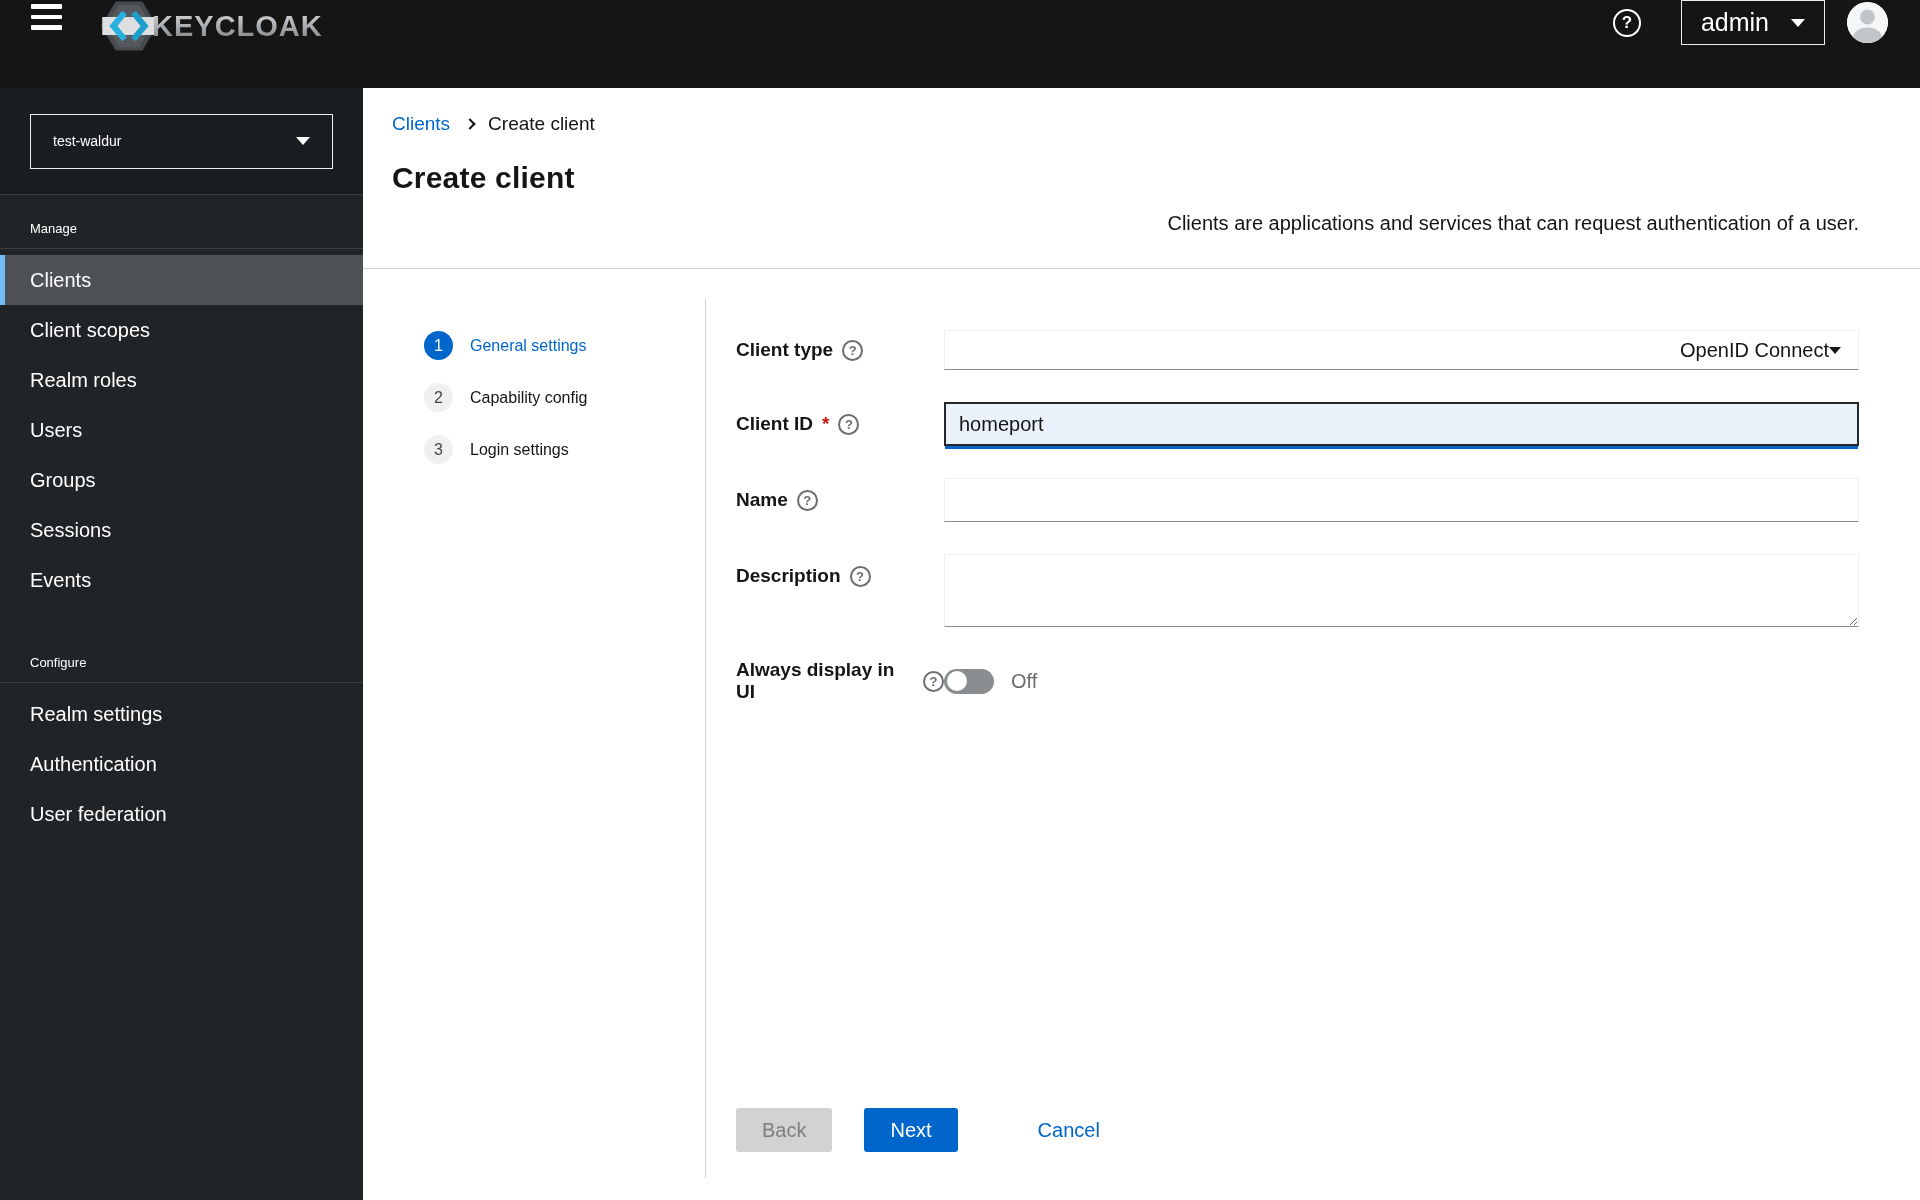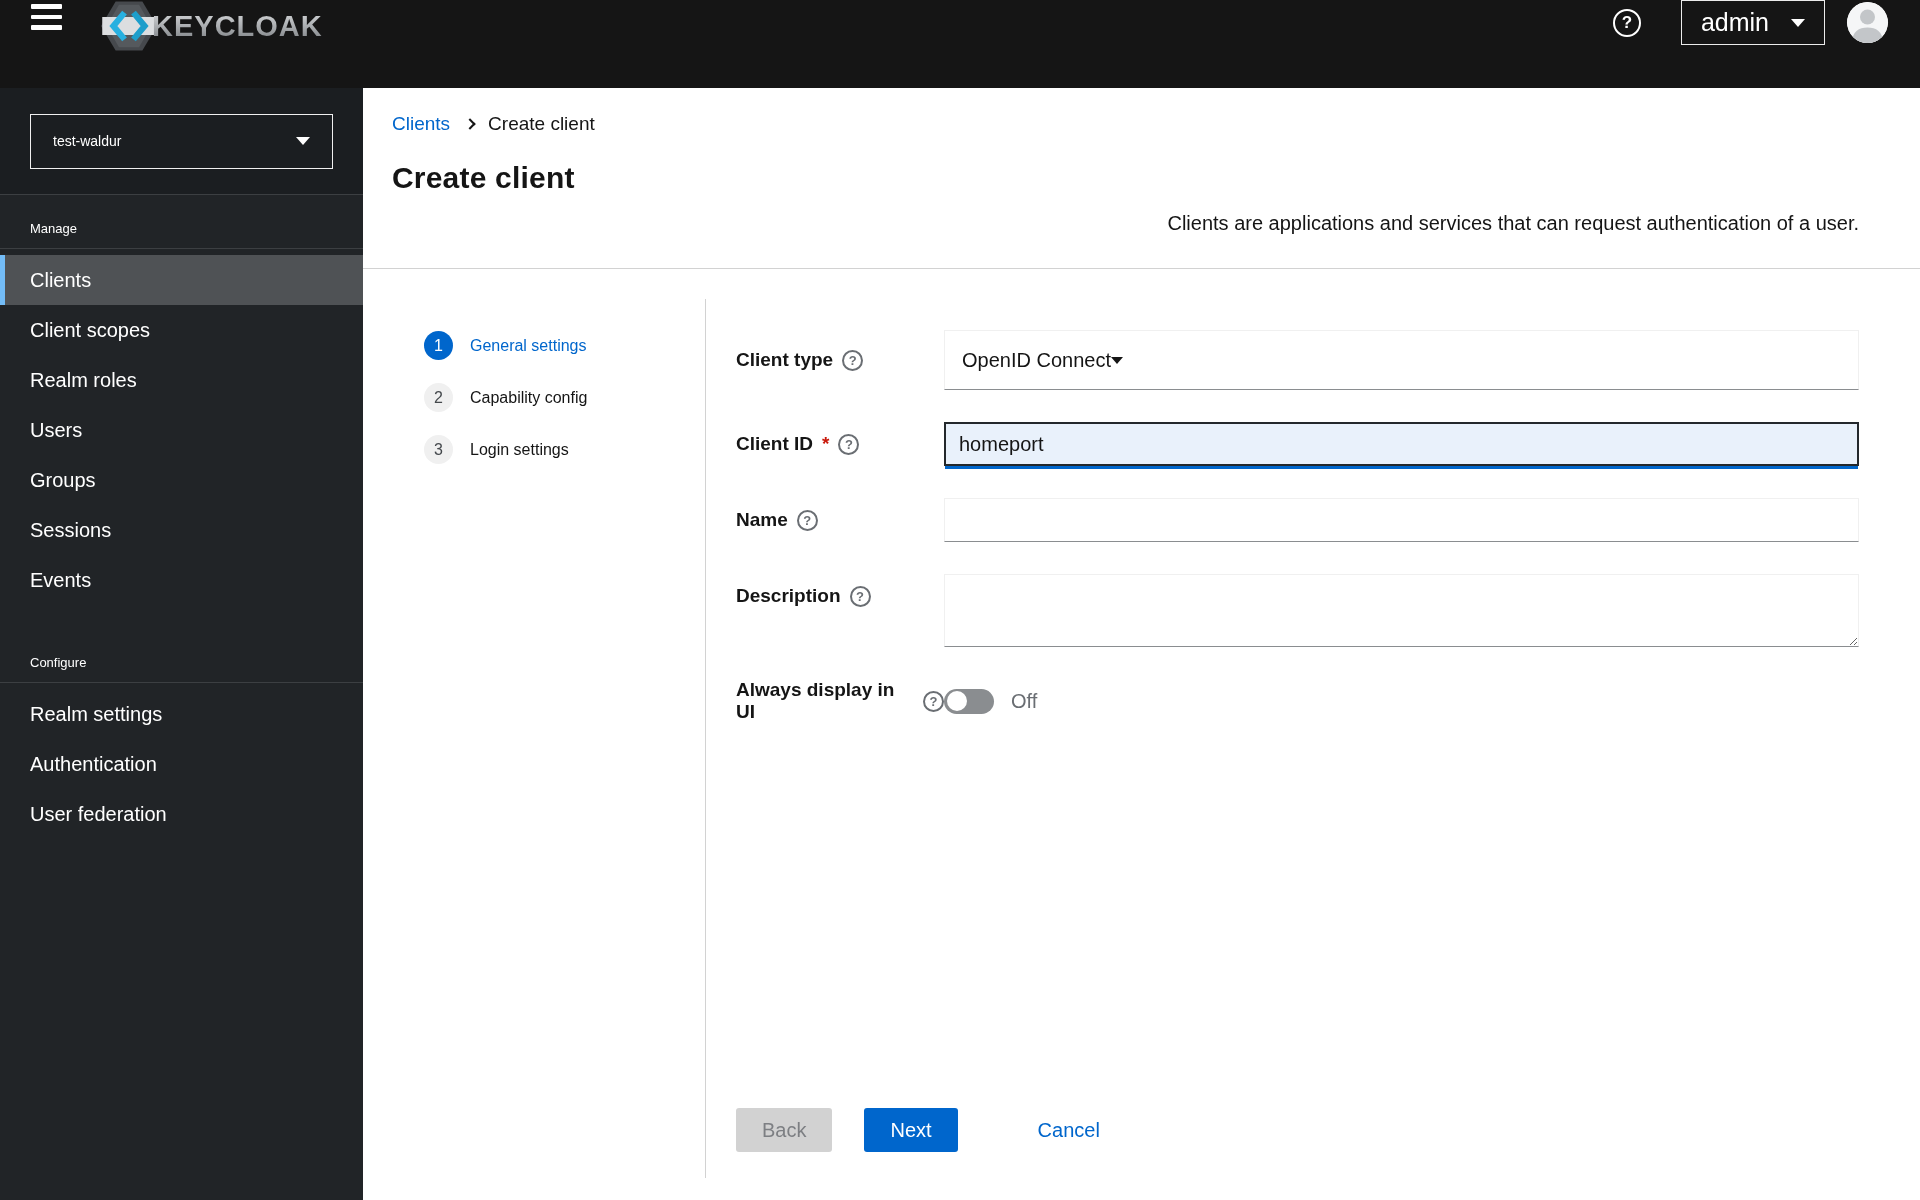--- a/index.html
+++ b/index.html
@@ -64,22 +64,22 @@
   .form-col { flex:1; border-left:1px solid #d2d2d2; padding:31px 61px 0 30px; position:relative; min-width:0; }
   .form-row { display:flex; align-items:center; margin-bottom:32px; }
   .form-row.top { align-items:flex-start; }
   .form-row.top .form-label { padding-top:11px; }
   .form-label { width:208px; flex:none; display:flex; align-items:center; gap:9px; font-size:19px; font-weight:700; color:#151515; }
   .req { color:#c9190b; font-weight:700; font-size:19px; }
   .q-icon { width:21px; height:21px; border-radius:50%; border:2px solid #6a6e73; color:#6a6e73; font-size:13px; font-weight:700;
     display:inline-flex; align-items:center; justify-content:center; cursor:pointer; flex:none; }
   .controls { flex:1; min-width:0; }
 
-  .select { height:60px; border:1px solid #f0f0f0; border-bottom:1px solid #8a8d90; background:#fff;
-    display:flex; align-items:center; justify-content:flex-start; padding:0 17px; font-size:20px; cursor:pointer; }
+  .select { height:40px; border:1px solid #f0f0f0; border-bottom:1px solid #8a8d90; background:#fff;
+    display:flex; align-items:center; justify-content:flex-end; padding:0 17px; font-size:20px; cursor:pointer; }
   .text-input { width:100%; height:44px; border:1px solid #f0f0f0; border-bottom:1px solid #8a8d90; background:#fff;
     font-size:20px; padding:0 15px; font-family:inherit; color:#151515; outline:none; }
   .cid-wrap { height:44px; border:2px solid #24282c; background:#e9f1fb; box-shadow:0 4px 0 -1px #0066cc; display:flex; align-items:center; }
   .cid-wrap input { flex:1; height:100%; border:none; background:transparent; outline:none; font-size:20px; padding:0 13px;
     font-family:inherit; color:#151515; }
   textarea.desc { width:100%; height:73px; border:1px solid #f0f0f0; border-bottom:1px solid #8a8d90; background:#fff;
     font-size:20px; padding:8px 15px; font-family:inherit; resize:both; outline:none; display:block; }
 
   .switch { width:50px; height:25px; border-radius:13px; background:#8a8d90; position:relative; cursor:pointer; flex:none; }
   .switch .knob { position:absolute; left:3px; top:2.5px; width:20px; height:20px; border-radius:50%; background:#fff; }

